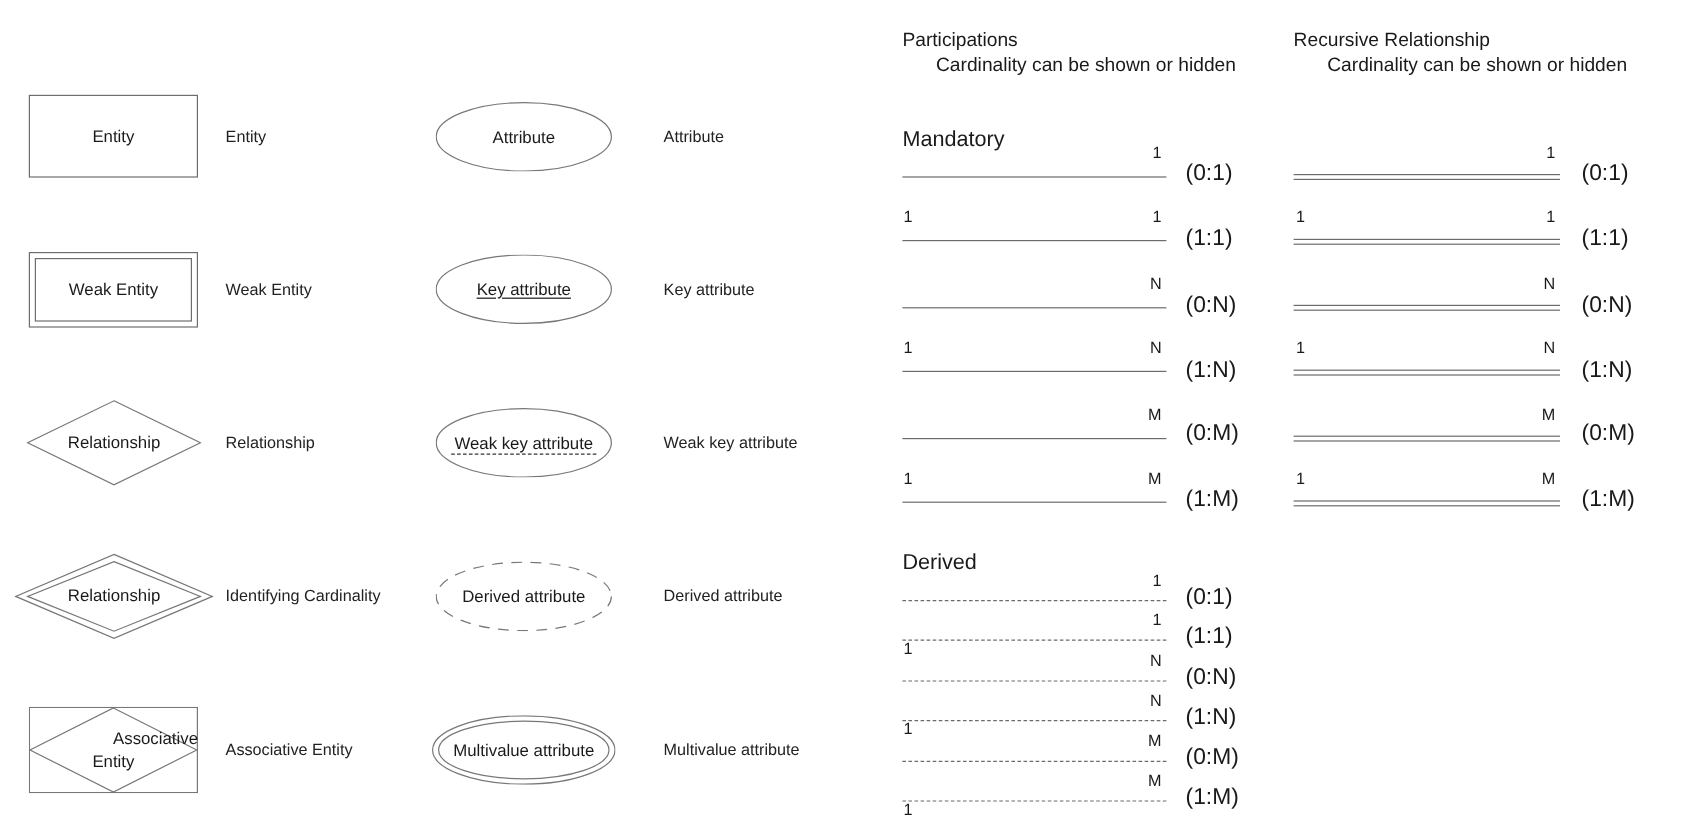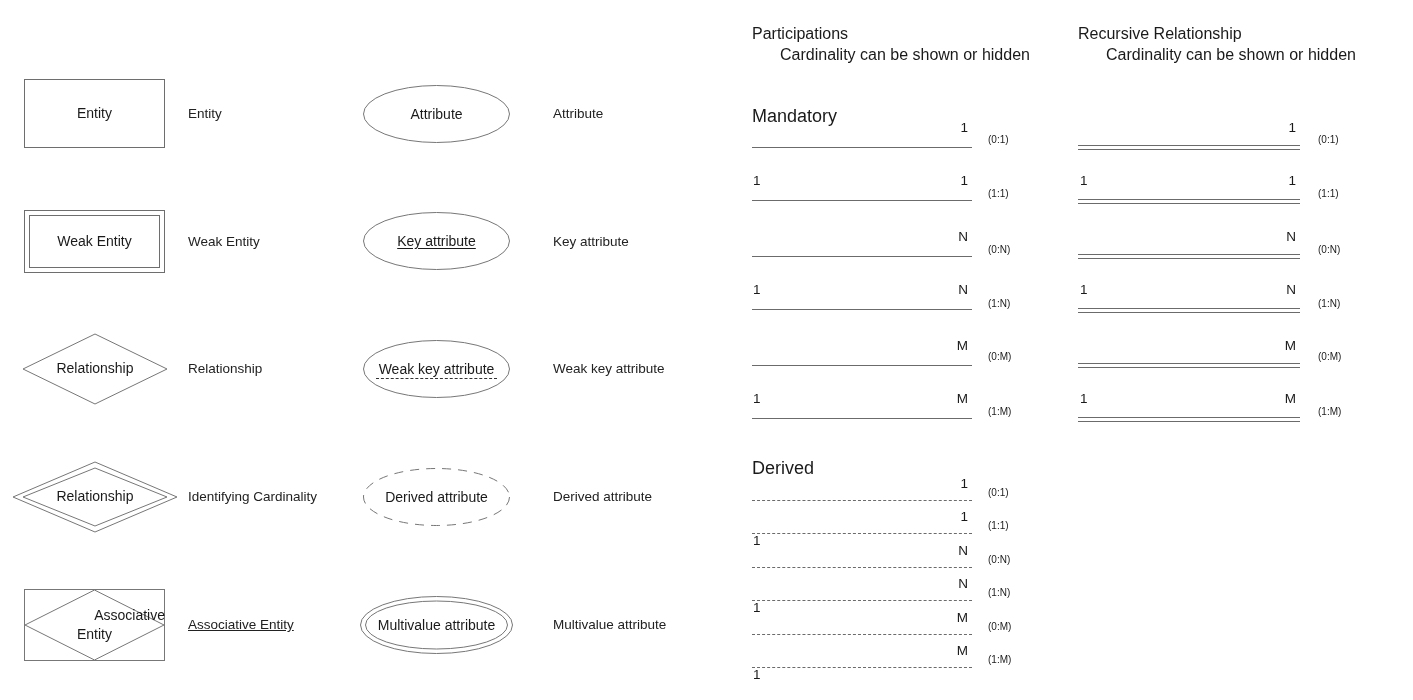--- a/index.html
+++ b/index.html
@@ -132,21 +132,21 @@
   }
   .card-left, .card-right {
     position: absolute;
     font-size: 13.5px;
     color: #1a1a1a;
     white-space: nowrap;
   }
   .card-right { text-align: right; }
   .card-paren {
     position: absolute;
-    font-size: 10px;
+    font-size: 19px;
     color: #1a1a1a;
     white-space: nowrap;
   }
 </style>
 </head>
 <body>
 
 <div class="entity-box" style="left:24px; top:79px; width:141px; height:69px;">
   <span class="shape-text">Entity</span>
 </div>
@@ -177,21 +177,21 @@
 <div class="legend-label" style="left:188px; top:490px;">Identifying Cardinality</div>
 
 <div class="svg-shape" style="left:24px; top:589px; width:141px; height:72px;">
   <svg width="141" height="72" viewBox="0 0 141 72">
     <rect class="stroke" x="0.5" y="0.5" width="140" height="71"></rect>
     <polygon class="stroke-none-fill" points="70.5,1 140,36 70.5,71 1,36"></polygon>
   </svg>
   <div class="shape-caption" style="top:18px;text-align:right;">Associative</div>
   <div class="shape-caption" style="top:37px;">Entity</div>
 </div>
-<div class="legend-label" style="left:188px; top:618px;text-decoration:underline;">Associative Entity</div>
+<div class="legend-label" style="left:188px; top:618px;">Associative Entity</div>
 
 <div class="svg-shape" style="left:363px; top:85px; width:147px; height:58px;">
   <svg width="147" height="58" viewBox="0 0 147 58">
     <ellipse class="stroke" cx="73.5" cy="29" rx="73" ry="28.5"></ellipse>
   </svg>
   <div class="shape-caption" style="top:21px;">Attribute</div>
 </div>
 <div class="legend-label" style="left:553px; top:107px;">Attribute</div>
 
 <div class="svg-shape" style="left:363px; top:212px; width:147px; height:58px;">

